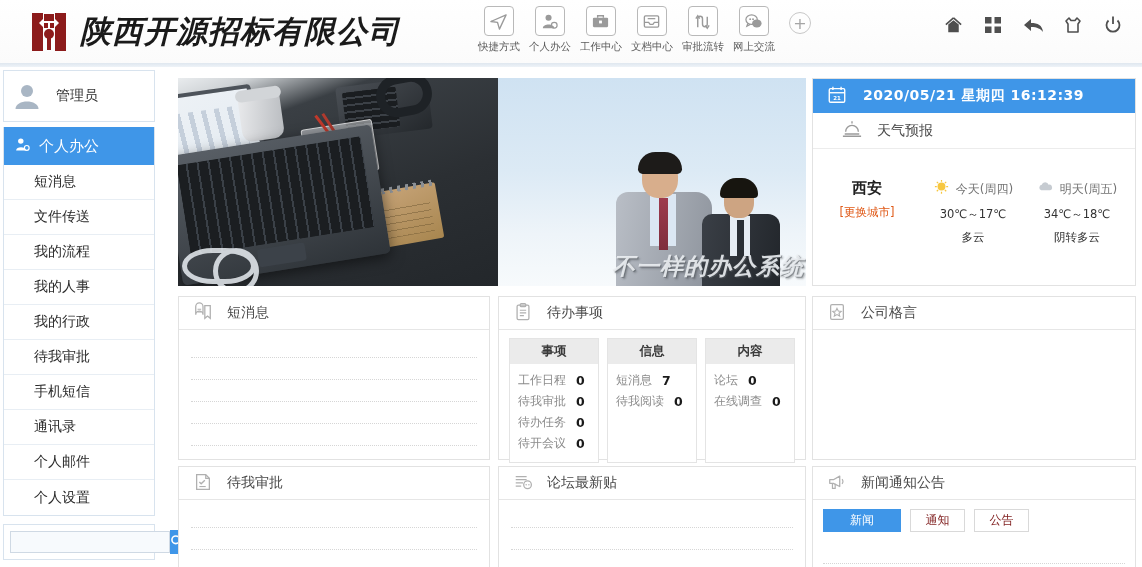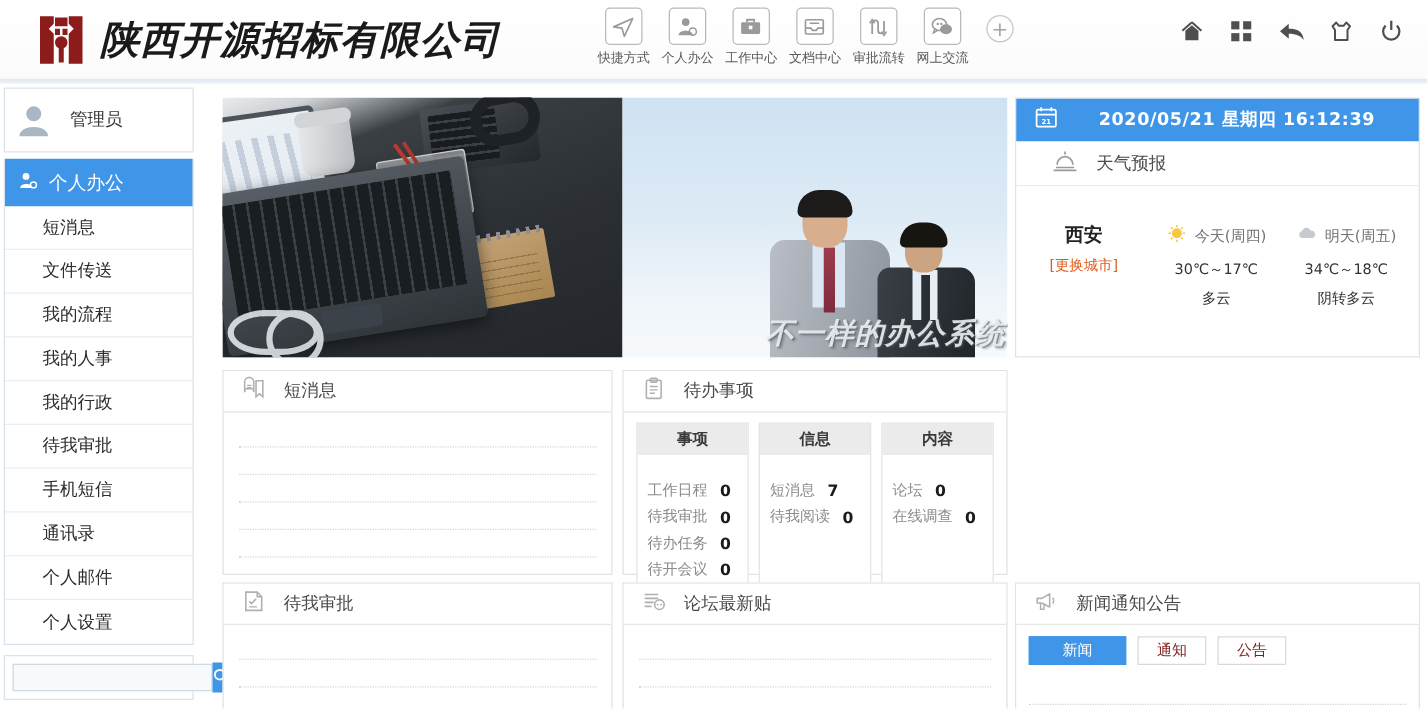--- a/index.html
+++ b/index.html
@@ -204,34 +204,34 @@
   
   #msg-panel { left:178px; top:296px; width:312px; height:164px; }
   
   #todo-panel { left:498px; top:296px; width:308px; height:164px; }
   .todo-cols { display:flex; gap:8px; padding:8px 10px 0 10px; }
   .todo-col { flex:1; border:1px solid #e4e4e4; background:#fff; }
   .todo-col-head {
     height:25px; background:#ebebeb; display:flex; align-items:center;
     justify-content:center; font-size:12.5px; font-weight:bold; color:#3a3a3a;
   }
-  .todo-list { padding:18px 8px 8px 8px; }
+  .todo-list { padding:6px 8px 8px 8px; }
   .todo-row { display:flex; align-items:center; height:21px; font-size:12px; color:#8b8b8b; }
   .todo-row .tv { margin-left:10px; font-weight:bold; color:#1a1a1a; font-size:12.5px; }
   
   #approve-panel { left:178px; top:466px; width:312px; height:101px; border-bottom:none; }
   
   #forum-panel { left:498px; top:466px; width:308px; height:101px; border-bottom:none; }
   
   #date-panel { left:812px; top:78px; width:324px; height:208px; }
   .date-bar {
     height:34px; background:#3f96e8; color:#fff; display:flex; align-items:center;
     padding-left:14px; font-size:14px; font-weight:bold;
   }
-  .date-text { margin-left:32px; letter-spacing:.5px; }
+  .date-text { margin-left:16px; letter-spacing:.5px; }
   .weather-head {
     height:36px; border-bottom:1px solid #ececec; display:flex; align-items:center;
     padding-left:28px;
   }
   .weather-body { display:flex; padding:30px 0 0 0; }
   .wcity { width:108px; text-align:center; }
   .wcity-name { font-size:15px; font-weight:bold; color:#222; }
   .wcity-change { font-size:11.5px; color:#e05a18; margin-top:7px; cursor:pointer; }
   .wday { width:104px; text-align:center; }
   .wday-top { display:flex; align-items:center; justify-content:center; gap:6px; }
@@ -654,20 +654,34 @@
               </svg>
           </span>
           <span class="wday-label">明天(周五)</span>
         </div>
         <div class="wday-temp">34℃～18℃</div>
         <div class="wday-cond">阴转多云</div>
       </div>
     </div>
   </div>
 
+  <div class="panel" id="motto-panel">
+    <div class="panel-head">
+      <span>
+        <svg width="20" height="20" viewBox="0 0 22 22">
+            <rect x="4" y="3" width="14" height="16" rx="1.5" fill="none" stroke="#b0b0b0" stroke-width="1.4"></rect>
+            <path d="M11 7 L12.4 10 L15.6 10.3 L13.2 12.4 L14 15.5 L11 13.8 L8 15.5 L8.8 12.4 L6.4 10.3 L9.6 10 Z" fill="none" stroke="#b0b0b0" stroke-width="1.2"></path>
+          </svg>
+      </span>
+      <span class="panel-title">公司格言</span>
+    </div>
+    <div class="panel-body">
+      <div></div>
+    </div>
+  </div>
 
   <div class="panel" id="news-panel">
     <div class="panel-head">
       <span>
         <svg width="20" height="20" viewBox="0 0 22 22">
             <path d="M3 8.5 H7 L14 4.5 V16 L7 12.5 H3 Z" fill="none" stroke="#b0b0b0" stroke-width="1.4" stroke-linejoin="round"></path>
             <path d="M6 12.5 V18 H9 V13" fill="none" stroke="#b0b0b0" stroke-width="1.3"></path>
             <path d="M16.5 8 A3.5 3.5 0 0 1 16.5 13" fill="none" stroke="#b0b0b0" stroke-width="1.3"></path>
           </svg>
       </span>

